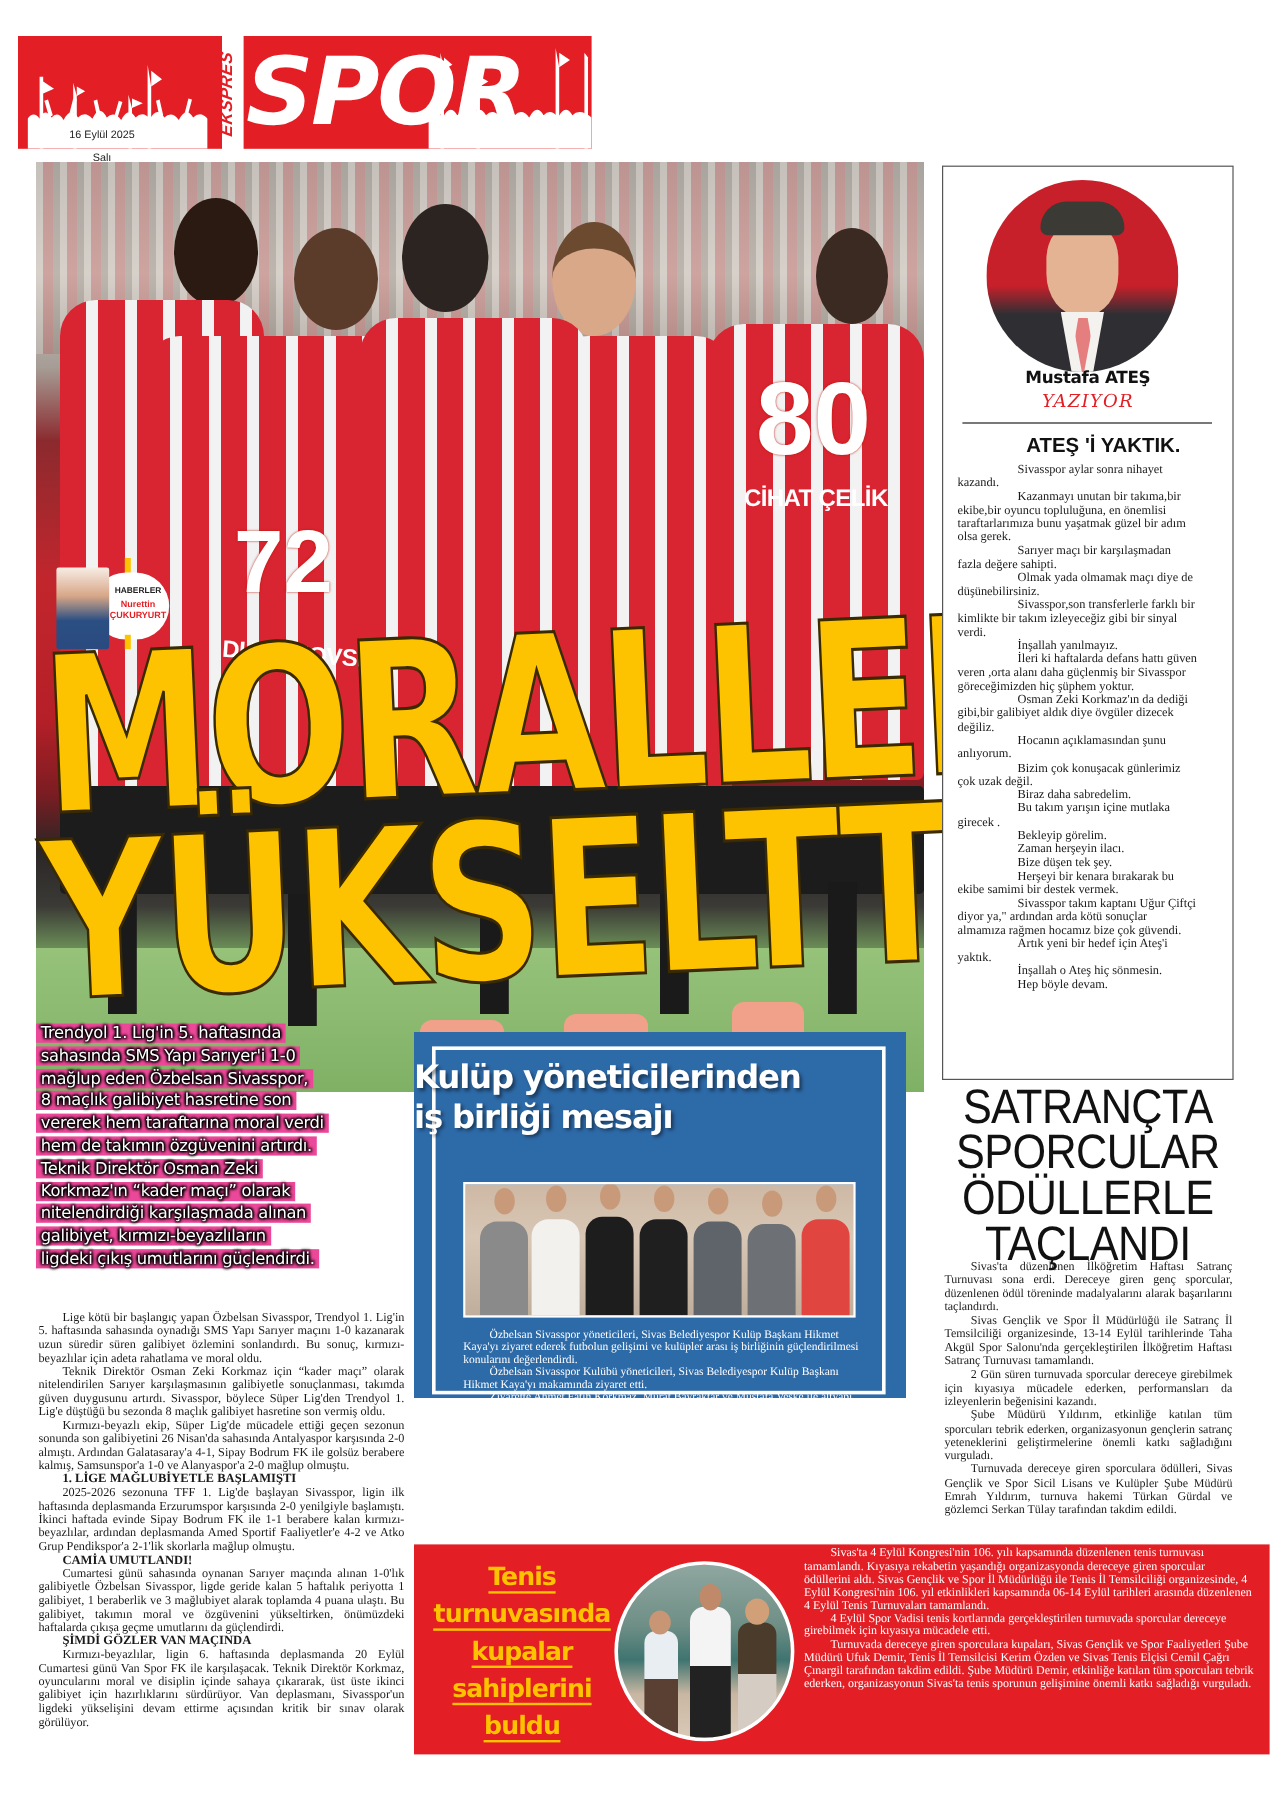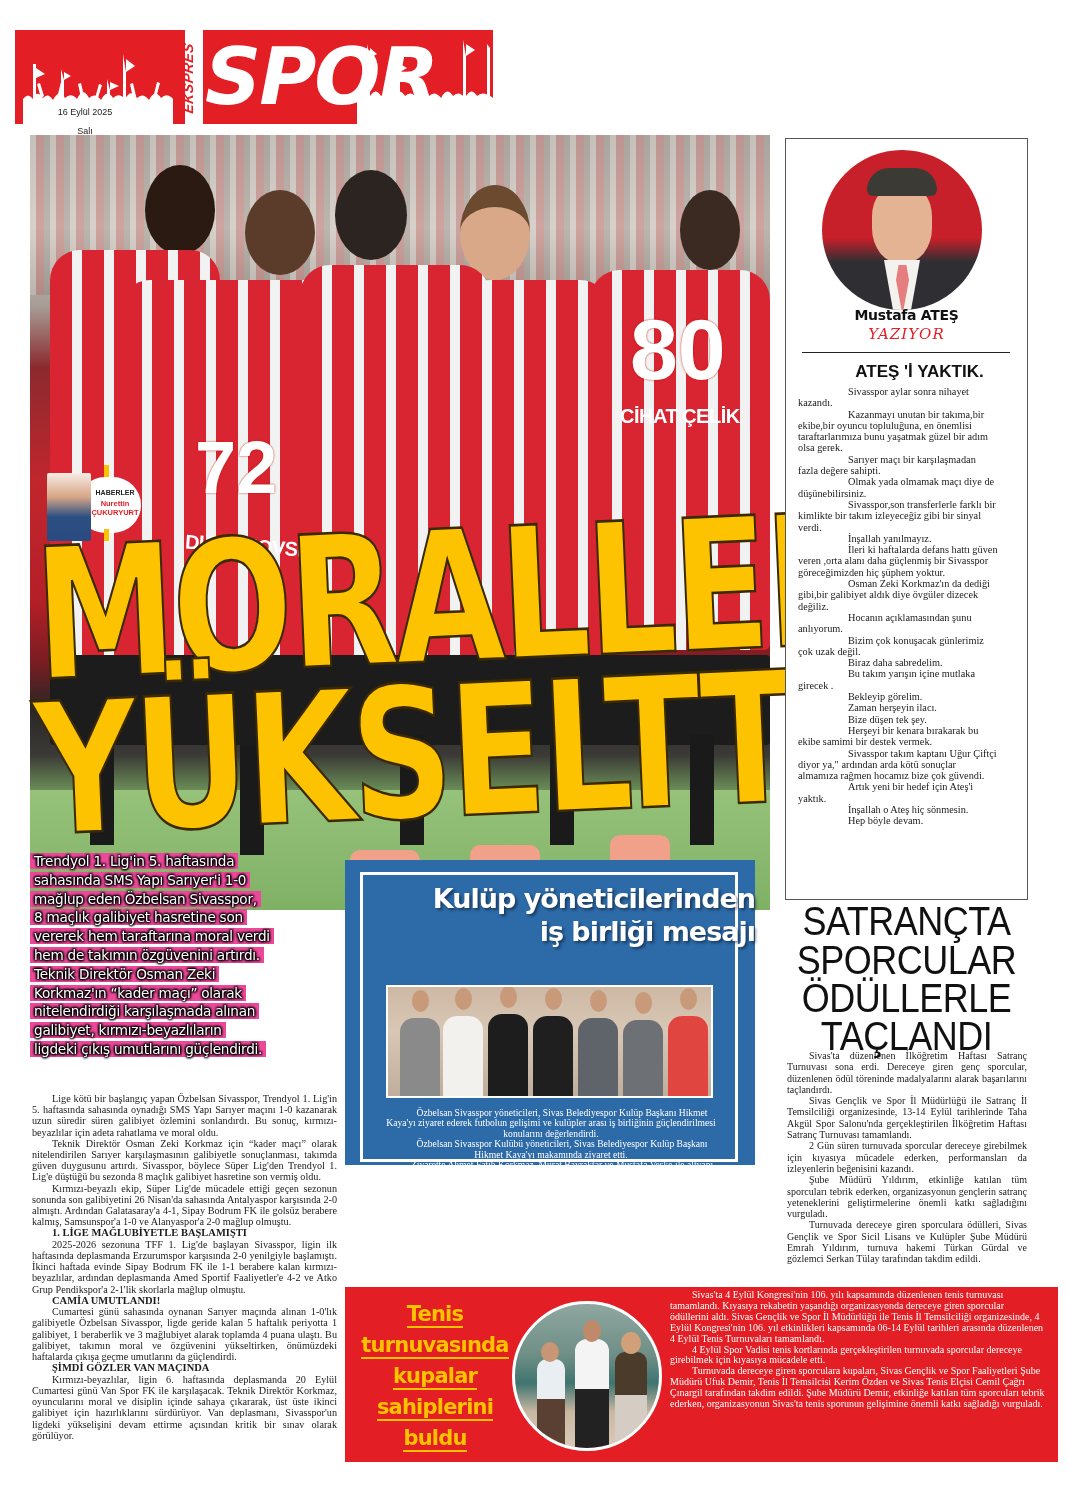--- a/index.html
+++ b/index.html
@@ -64,27 +64,27 @@
   .lede { position: absolute; left: 30px; top: 852px; width: 318px; font-family: "DejaVu Sans", sans-serif; font-size: 13.6px; line-height: 18.8px; color: #fff; letter-spacing: -0.25px;
           text-shadow: 0 0 3px #000, 0 0 3px #000, 1px 1px 2px #000, -1px -1px 2px #000, 1px -1px 2px #000, -1px 1px 2px #000; }
   .lede-line { display: inline; background: #ec4899; padding: 0 4px; box-decoration-break: clone; -webkit-box-decoration-break: clone; }
   .body-left { position: absolute; left: 32px; top: 1093px; width: 305px; font-family: "Liberation Serif", serif; font-size: 10.2px; line-height: 11.2px; color: #1a1a1a; text-align: justify; }
   .body-left p { text-indent: 20px; }
   .body-left h4 { font-size: 10.5px; font-weight: 700; text-indent: 20px; line-height: 11.4px; }
 
   
   .blue-box { position: absolute; left: 345px; top: 860px; width: 410px; height: 305px; background: #2d6aa8; }
   .blue-inner { position: absolute; left: 360px; top: 872px; width: 378px; height: 290px; border: 3px solid #fff; }
-  .blue-title { position: absolute; left: 345px; top: 882px; width: 410px; text-align: right; font-family: "DejaVu Sans", sans-serif; font-weight: 700;
+  .blue-title { position: absolute; left: 345px; top: 882px; width: 410px; text-align: left; font-family: "DejaVu Sans", sans-serif; font-weight: 700;
                 font-size: 27px; line-height: 33px; color: #fff; letter-spacing: -1px; text-shadow: 2px 2px 3px rgba(0,0,0,0.45); }
   .blue-photo { position: absolute; left: 386px; top: 985px; width: 327px; height: 113px; border: 2px solid #fff; overflow: hidden;
                 background: linear-gradient(180deg, #cdb8a4 0%, #d8c7b5 40%, #bfae9b 100%); }
   .man { position: absolute; bottom: 0; width: 40px; border-radius: 14px 14px 0 0; }
   .man .h { position: absolute; left: 12px; top: -28px; width: 17px; height: 22px; border-radius: 50%; background: #c99a7a; }
-  .blue-caption { position: absolute; left: 386px; top: 1108px; width: 330px; font-family: "Liberation Serif", serif; font-size: 9.6px; line-height: 10.4px; color: #fff; text-align: center; }
+  .blue-caption { position: absolute; left: 386px; top: 1108px; width: 330px; font-family: "Liberation Serif", serif; font-size: 9.6px; line-height: 10.4px; color: #fff; }
   .blue-caption p { text-indent: 22px; }
 
   
   .chess-title { position: absolute; left: 785px; top: 903px; width: 243px; text-align: center; font-family: "Liberation Sans", sans-serif; font-weight: 400;
                  font-size: 36px; line-height: 34px; color: #111; transform: scaleY(1.12); transform-origin: top; letter-spacing: -0.5px; }
   .chess-body { position: absolute; left: 787px; top: 1050px; width: 240px; font-family: "Liberation Serif", serif; font-size: 10px; line-height: 11.3px; color: #1a1a1a; text-align: justify; }
   .chess-body p { text-indent: 22px; }
 
   
   .tennis-box { position: absolute; left: 345px; top: 1287px; width: 713px; height: 175px; background: #e31e24; }

